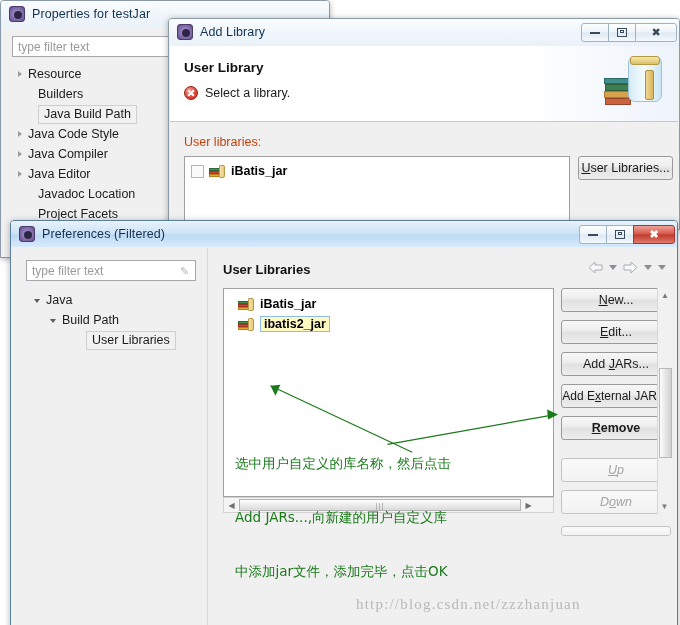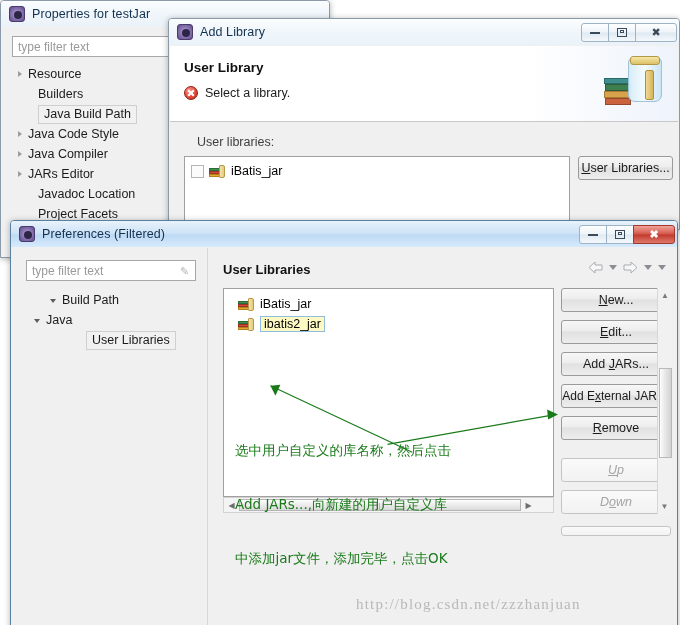--- a/index.html
+++ b/index.html
@@ -136,21 +136,21 @@
   .btn.disabled { color:#a4a4a4; border-color:#c4c4c4;
     background:linear-gradient(to bottom,#fafafa 0%,#f2f2f2 100%);font-style:italic; }
   .btn.primary {
     border:1px solid #2c85c9;
     background: linear-gradient(to bottom,#f2fbff 0%,#dff1fc 45%,#c8e6f8 52%,#eaf8ff 100%);
     box-shadow: 0 0 0 1px #a9d6f0 inset;
   }
   .u { text-decoration: underline; }
 
   .listbox { background:#ffffff; border:1px solid #a0a0a0; position:relative; overflow:hidden;}
-  .row { display:flex; align-items:center; height:20px; font-size:12.5px; color:#000; padding-left:6px; }
+  .row { display:flex; align-items:center; height:20px; font-size:12.5px; color:#000; padding-left:6px;font-weight:bold; }
   .row.selected span.lbl { background:#fef9c3; border:1px solid #8fbde0; padding:0 3px; }
 
   
   .bookstack { position:relative; width:17px;height:15px;flex:0 0 auto;margin-right:5px;}
   .bookstack .b1{position:absolute;left:0;top:4px;width:13px;height:3px;background:#3f8f4f;border:1px solid #2c6a39;}
   .bookstack .b2{position:absolute;left:0;top:7px;width:13px;height:3px;background:#cf4b3b;border:1px solid #9d3225;}
   .bookstack .b3{position:absolute;left:0;top:10px;width:13px;height:3px;background:#e6a92c;border:1px solid #b3801c;}
   .bookstack .j{position:absolute;left:10px;top:1px;width:6px;height:13px;background:linear-gradient(to right,#f4e3b0,#e8c977);border:1px solid #b69a4a;border-radius:1px 2px 2px 1px;}
 
   .checkbox { width:13px;height:13px;border:1px solid #b5b5b5;background:#fbfbfb;margin-right:5px;flex:0 0 auto;}
@@ -239,21 +239,21 @@
         <div class="tnode">
           <span class="arrow-closed"></span>
           <span>Java Code Style</span>
         </div>
         <div class="tnode">
           <span class="arrow-closed"></span>
           <span>Java Compiler</span>
         </div>
         <div class="tnode">
           <span class="arrow-closed"></span>
-          <span>JARs Editor</span>
+          <span>Java Editor</span>
         </div>
         <div class="tnode" style="padding-left:10px;">
           <span class="arrow-none"></span>
           <span>Javadoc Location</span>
         </div>
         <div class="tnode" style="padding-left:10px;">
           <span class="arrow-none"></span>
           <span>Project Facets</span>
         </div>
       </div>
@@ -289,21 +289,21 @@
           <div class="bk2"></div>
           <div class="bk3"></div>
           <div class="bk4"></div>
         <div class="jar"></div>
           <div class="inj"></div>
           <div class="lid"></div>
       </div>
     </div>
 
     <div style="position:absolute;left:1px;top:104px;right:1px;bottom:1px;background:#f0f0f0;">
-      <div style="position:absolute;left:14px;top:12px;font-size:12.5px;color:#404040;margin-left:13px;">User libraries:</div>
+      <div style="position:absolute;left:14px;top:12px;font-size:12.5px;color:#c2410c;">User libraries:</div>
       <div class="listbox" style="left:14px;top:33px;width:386px;height:73px;position:absolute;">
         <div class="row" style="margin-top:4px;">
           <span class="checkbox"></span>
           <span class="bookstack">
             <i class="b1"></i>
               <i class="b2"></i>
               <i class="b3"></i>
               <i class="j"></i>
           </span>
           <span>iBatis_jar</span>
@@ -333,27 +333,27 @@
     </div>
 
     <div style="position:absolute;left:1px;top:27px;right:1px;bottom:1px;background:#f0f0f0;">
 
       <div style="position:absolute;left:0;top:0;width:196px;bottom:0;background:#f0f0f0;border-right:1px solid #d8d8d8;">
         <div class="filter-input" style="position:absolute;left:14px;top:12px;width:170px;">
           <span>type filter text</span>
           <span class="pen">✎</span>
         </div>
         <div class="tree" style="position:absolute;left:22px;top:42px;width:170px;">
+          <div class="tnode">
+            <span class="arrow-open"></span>
+            <span>Java</span>
+          </div>
           <div class="tnode" style="padding-left:16px;">
             <span class="arrow-open"></span>
             <span>Build Path</span>
-          </div>
-          <div class="tnode">
-            <span class="arrow-open"></span>
-            <span>Java</span>
           </div>
           <div class="tnode" style="padding-left:52px;">
             <span class="sel-box">User Libraries</span>
           </div>
         </div>
       </div>
 
       <div style="position:absolute;left:197px;top:0;right:0;bottom:0;background:#f0f0f0;">
 
         <div style="position:absolute;left:14px;top:14px;font-size:13px;font-weight:bold;color:#111;">User Libraries</div>
@@ -403,21 +403,21 @@
           </div>
           <div class="btn" style="height:24px;margin-bottom:8px;">
             <span><span class="u">E</span>dit...</span>
           </div>
           <div class="btn" style="height:24px;margin-bottom:8px;">
             <span>Add <span class="u">J</span>ARs...</span>
           </div>
           <div class="btn" style="height:24px;margin-bottom:8px;font-size:12px;">
             <span>Add E<span class="u">x</span>ternal JARs..</span>
           </div>
-          <div class="btn" style="height:24px;margin-bottom:18px;">
+          <div class="btn" style="height:24px;margin-bottom:18px;font-weight:bold;">
             <span><span class="u">R</span>emove</span>
           </div>
           <div class="btn disabled" style="height:24px;margin-bottom:8px;">
             <span><span class="u">U</span>p</span>
           </div>
           <div class="btn disabled" style="height:24px;margin-bottom:12px;">
             <span>D<span class="u">o</span>wn</span>
           </div>
           <div class="btn disabled" style="height:10px;"></div>
         </div>
@@ -430,21 +430,21 @@
 
         <svg style="position:absolute;left:0;top:0;width:100%;height:100%;pointer-events:none;" viewBox="0 0 471 378">
 
           <line x1="205" y1="160" x2="62" y2="93" stroke="#1a7a1a" stroke-width="1.2" fill="none"></line>
           <polygon points="62,93 72,92 67,103" fill="#1a7a1a"></polygon>
 
           <line x1="180" y1="152" x2="349" y2="122" stroke="#1a7a1a" stroke-width="1.2" fill="none"></line>
           <polygon points="352,122 341,117 342,127" fill="#1a7a1a"></polygon>
         </svg>
 
-        <div class="anno" style="left:26px;top:157px;">
+        <div class="anno" style="left:26px;top:170px;">
           <div>选中用户自定义的库名称，然后点击</div>
           <div>Add JARs...,向新建的用户自定义库</div>
           <div>中添加jar文件，添加完毕，点击OK</div>
         </div>
       </div>
 
       <div style="position:absolute;left:0;right:0;bottom:0;height:58px;border-top:1px solid #dcdcdc;background:#f0f0f0;">
         <div class="qmark" style="position:absolute;left:23px;top:20px;">?</div>
         <div class="btn primary" style="position:absolute;left:478px;top:16px;width:88px;height:26px;">
           <span>OK</span>

